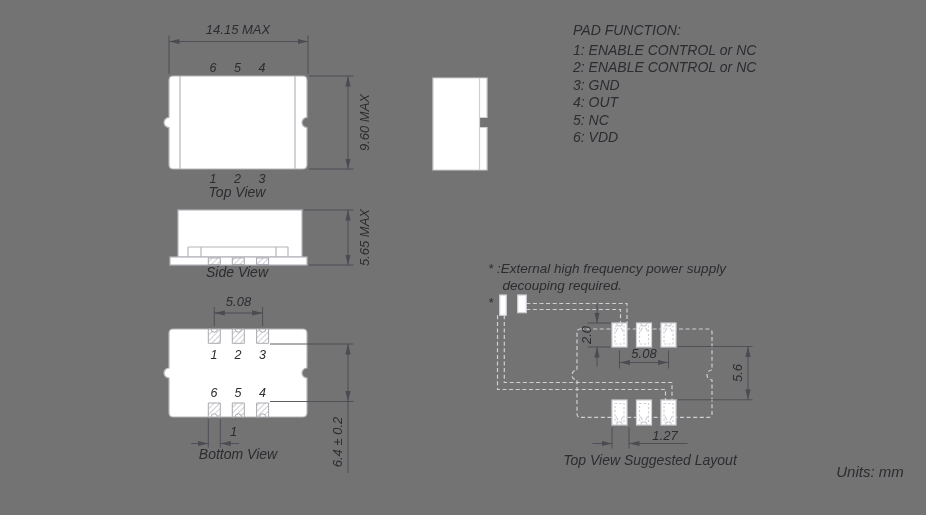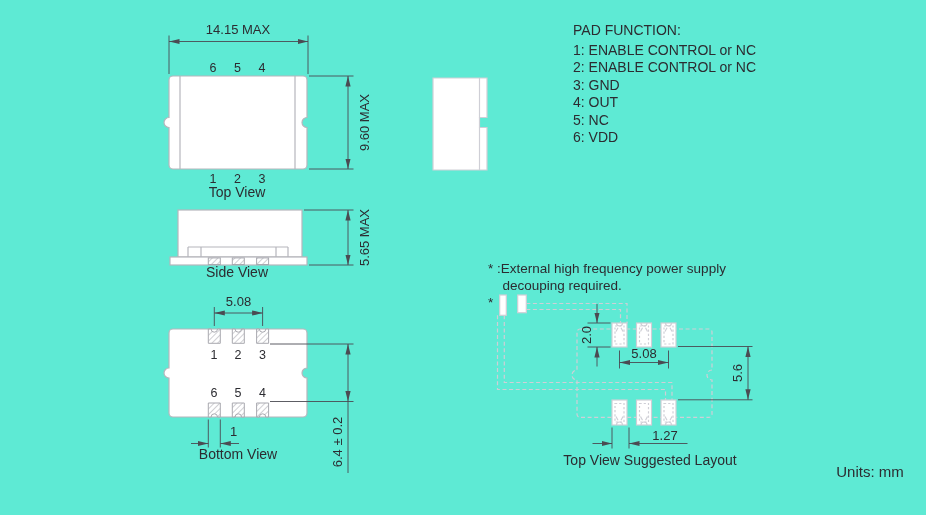--- a/index.html
+++ b/index.html
@@ -1,16 +1,16 @@
 <!DOCTYPE html>
 <html><head>
 <meta charset="utf-8">
 <style>
   html,body{margin:0;padding:0;background:#ffffff;}
-  .stage{position:relative;width:926px;height:515px;background:#5eead4;overflow:hidden;}
+  .stage{position:relative;width:926px;height:515px;background:#737373;overflow:hidden;font-style:italic;}
   svg text{fill:#2c2c31;font-family:"Liberation Sans", sans-serif;}
   .t12{font-size:12.5px;}
   .t13{font-size:13px;}
   .t135{font-size:13.5px;}
   .t14{font-size:14px;}
   .t15{font-size:15px;}
   .ol{stroke:#b6b6bc;fill:none;stroke-width:1.2;}
   .olf{stroke:#b6b6bc;fill:#ffffff;stroke-width:1.2;}
   .lt{stroke:#cfcfd6;fill:none;stroke-width:1.2;}
   .ltf{stroke:#cfcfd6;fill:#ffffff;stroke-width:1.2;}

